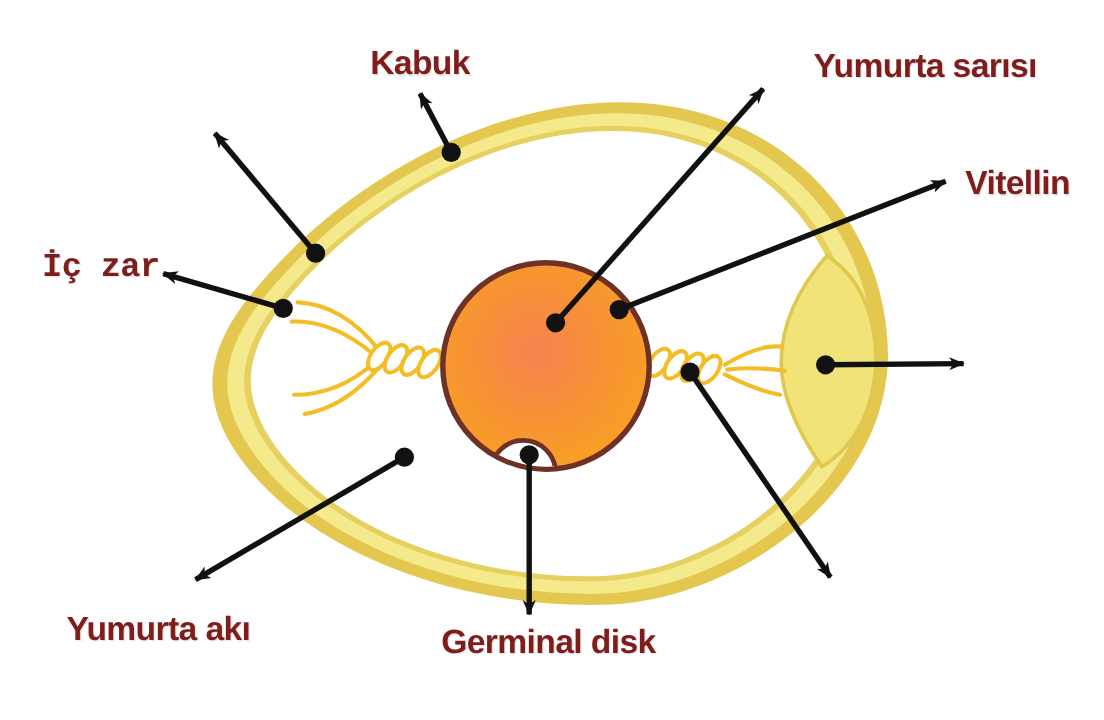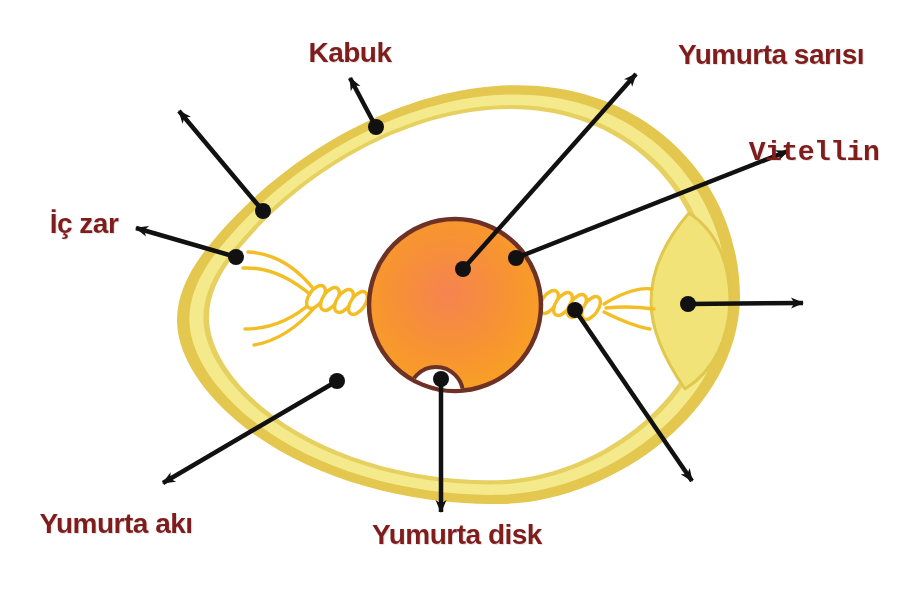--- a/index.html
+++ b/index.html
@@ -131,31 +131,31 @@
       <g>
         <line x1="337" y1="381" x2="163" y2="483" marker-end="url(#arrowHead)"></line>
         <circle cx="337" cy="381" r="8" stroke="none"></circle>
       </g>
     </g>
   </svg>
 
   <div class="lbl" style="left:350px;top:53px;">Kabuk</div>
 
 
-  <div class="lbl" style="left:84px;top:224px;">İç zar</div>
+  <div class="lbl" style="left:84px;top:224px;font-family:Liberation Mono, monospace;">İç zar</div>
 
   <div class="lbl" style="left:737px;top:55px;margin-left:34px;">Yumurta sarısı</div>
 
-  <div class="lbl" style="left:814px;top:153px;font-family:Liberation Mono, monospace;">
+  <div class="lbl" style="left:848px;top:153px;">
     <div>Vitellin</div>
   </div>
 
 
   <div class="lbl" style="left:749px;top:517px;">
   </div>
 
-  <div class="lbl" style="left:457px;top:535px;">Yumurta disk</div>
+  <div class="lbl" style="left:457px;top:535px;">Germinal disk</div>
 
-  <div class="lbl" style="left:116px;top:524px;">
+  <div class="lbl" style="left:132px;top:524px;">
     <div>Yumurta akı</div>
   </div>
 
 </div>
 
 </body></html>

